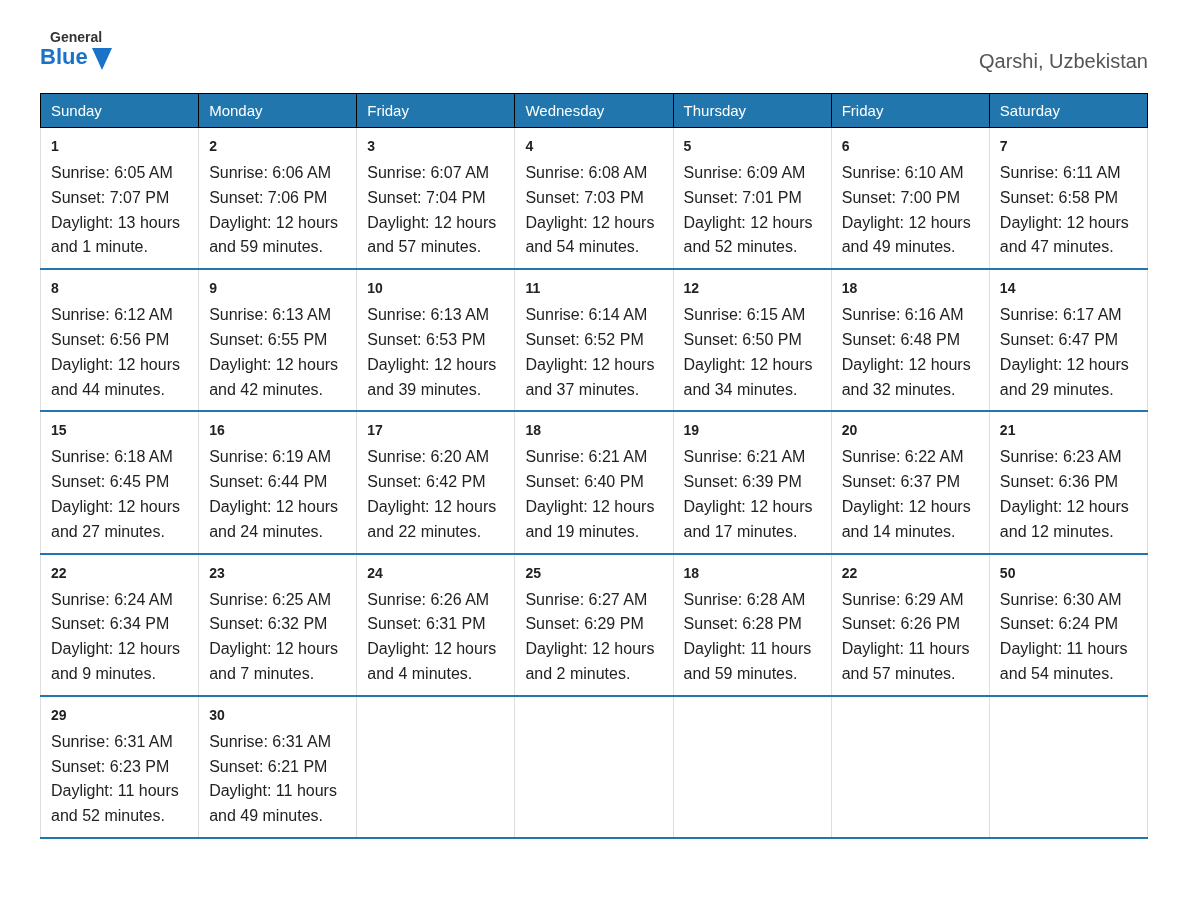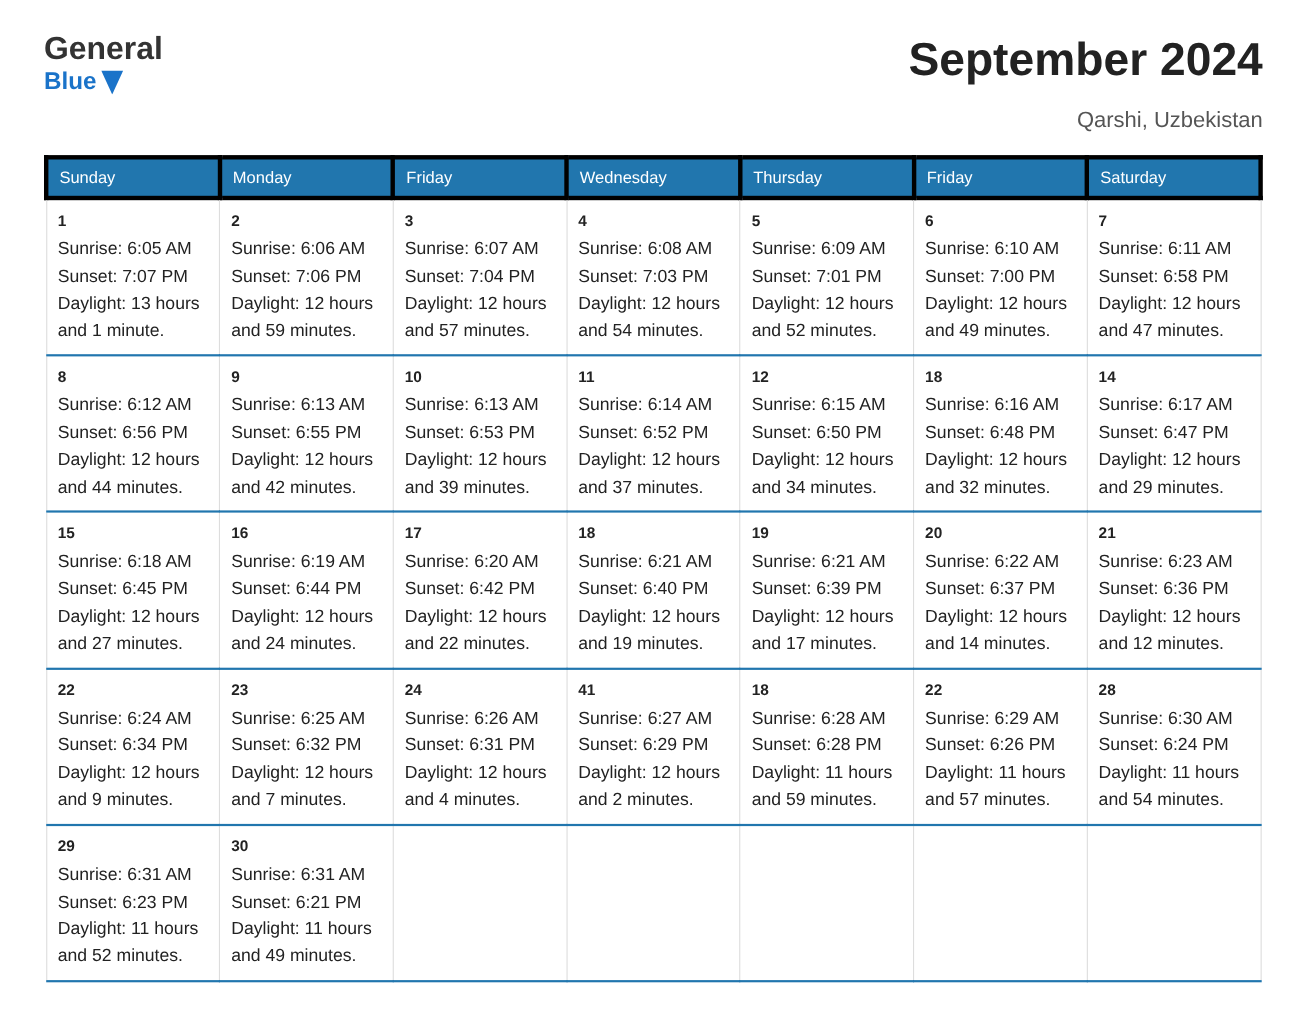--- a/index.html
+++ b/index.html
@@ -15,23 +15,24 @@
       justify-content: space-between;
       align-items: flex-start;
       margin-bottom: 20px;
     }
     .logo {
       display: flex;
       align-items: center;
       gap: 4px;
     }
     .logo-text-general {
-      font-size: 29px;
+      font-size: 14px;
       font-weight: bold;
       color: #333;
+      margin-left: 10px;
     }
     .logo-text-blue {
       font-size: 22px;
       font-weight: bold;
       color: #1a73c9;
     }
     .title-block {
       text-align: right;
     }
     .month-title {
@@ -51,21 +52,21 @@
     }
     thead tr {
       background-color: #2176ae;
     }
     thead th {
       color: #fff;
       font-size: 15px;
       font-weight: normal;
       padding: 8px 10px;
       text-align: left;
-      border: 4px solid #000000;
+      border: 1px solid #000000;
     }
     tbody tr {
       border-bottom: 2px solid #2176ae;
     }
     tbody td {
       vertical-align: top;
       padding: 8px 10px;
       font-size: 12.5px;
       color: #222;
       border-right: 1px solid #ddd;
@@ -98,21 +99,20 @@
       <span class="logo-text-general">General</span>
       <div style="display:flex; align-items:flex-end; gap:4px;">
         <span class="logo-text-blue">Blue</span>
         <svg width="20" height="22" viewBox="0 0 20 22">
           <polygon points="0,0 20,0 10,22" fill="#1a73c9"></polygon>
         </svg>
       </div>
     </div>
   </div>
   <div class="title-block">
-    <div class="month-title">September 2024</div>
     <div class="location">Qarshi, Uzbekistan</div>
   </div>
 </div>
 
 <table>
   <thead>
     <tr>
     <th>Sunday</th>
         <th>Monday</th>
         <th>Friday</th>
@@ -171,27 +171,27 @@
         <td><span class="day-num">21</span>
         <span class="day-info">Sunrise: 6:23 AM<br>Sunset: 6:36 PM<br>Daylight: 12 hours and 12 minutes.</span></td>
       </tr>
       <tr>
         <td><span class="day-num">22</span>
         <span class="day-info">Sunrise: 6:24 AM<br>Sunset: 6:34 PM<br>Daylight: 12 hours and 9 minutes.</span></td>
         <td><span class="day-num">23</span>
         <span class="day-info">Sunrise: 6:25 AM<br>Sunset: 6:32 PM<br>Daylight: 12 hours and 7 minutes.</span></td>
         <td><span class="day-num">24</span>
         <span class="day-info">Sunrise: 6:26 AM<br>Sunset: 6:31 PM<br>Daylight: 12 hours and 4 minutes.</span></td>
-        <td><span class="day-num">41</span>
+        <td><span class="day-num">25</span>
         <span class="day-info">Sunrise: 6:27 AM<br>Sunset: 6:29 PM<br>Daylight: 12 hours and 2 minutes.</span></td>
         <td><span class="day-num">18</span>
         <span class="day-info">Sunrise: 6:28 AM<br>Sunset: 6:28 PM<br>Daylight: 11 hours and 59 minutes.</span></td>
         <td><span class="day-num">22</span>
         <span class="day-info">Sunrise: 6:29 AM<br>Sunset: 6:26 PM<br>Daylight: 11 hours and 57 minutes.</span></td>
-        <td><span class="day-num">28</span>
+        <td><span class="day-num">50</span>
         <span class="day-info">Sunrise: 6:30 AM<br>Sunset: 6:24 PM<br>Daylight: 11 hours and 54 minutes.</span></td>
       </tr>
       <tr>
         <td><span class="day-num">29</span>
         <span class="day-info">Sunrise: 6:31 AM<br>Sunset: 6:23 PM<br>Daylight: 11 hours and 52 minutes.</span></td>
         <td><span class="day-num">30</span>
         <span class="day-info">Sunrise: 6:31 AM<br>Sunset: 6:21 PM<br>Daylight: 11 hours and 49 minutes.</span></td>
         <td class="empty-cell"></td>
         <td class="empty-cell"></td>
         <td class="empty-cell"></td>

